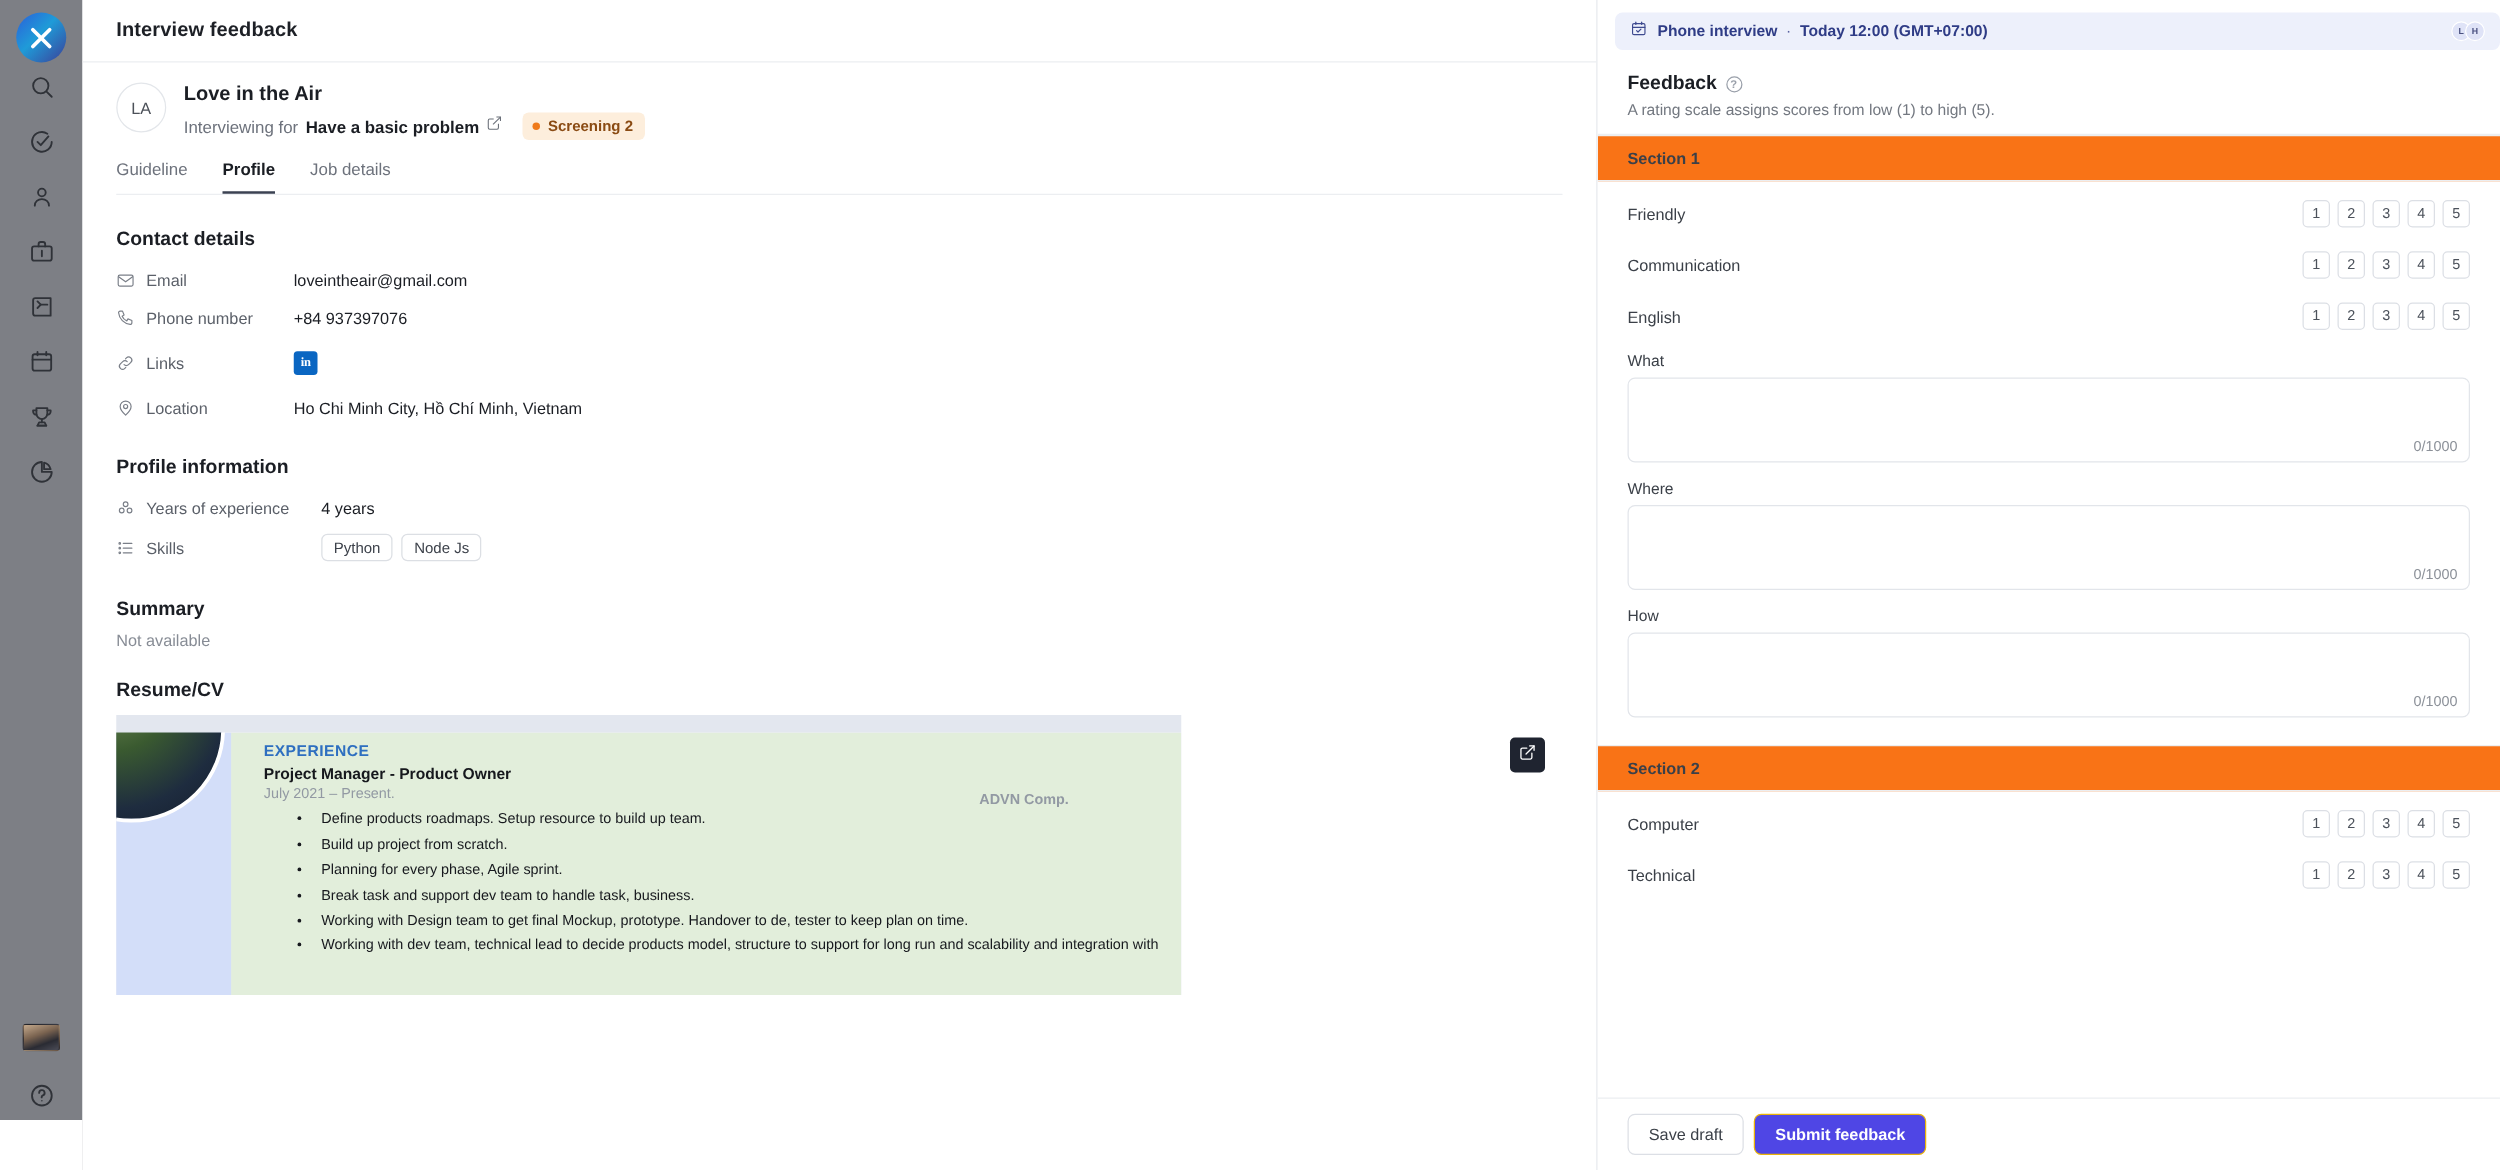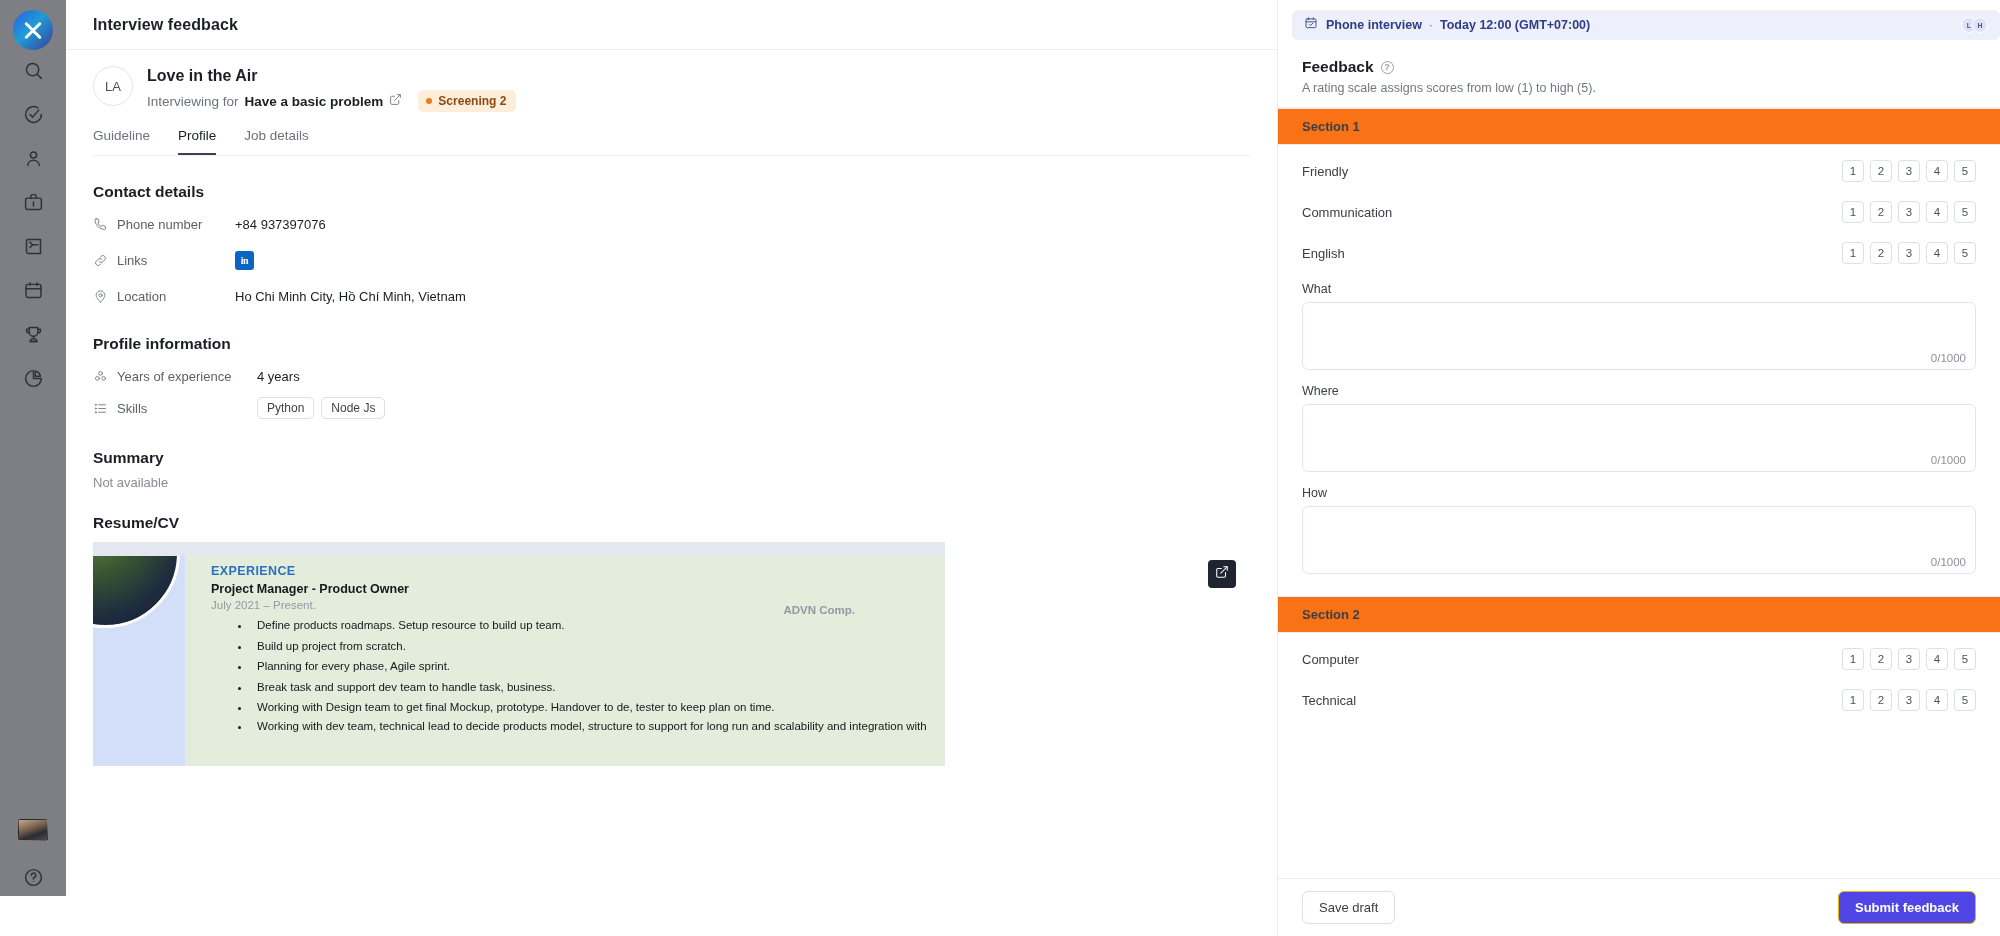--- a/index.html
+++ b/index.html
@@ -97,21 +97,21 @@
     padding: 4px 10px 4px 8px; border-radius: 5px;
     margin-left: 10px;
   }
   .badge-dot { width:6px; height:6px; border-radius:50%; background:#ef7a1a; display:inline-block; }
 
   .tabs { display: flex; gap: 0; margin-top: 12px; border-bottom: 1px solid #eceef1; }
   .tab {
     font-size: 13.5px; color:#6d727c; padding: 4px 0 10px 0; margin-right: 28px;
     cursor: pointer; border-bottom: 2px solid transparent;
   }
-  .tab.active { color:#1b1e24; font-weight: 400; border-bottom: 2px solid #3b4252; }
+  .tab.active { color:#1b1e24; font-weight: 700; border-bottom: 2px solid #3b4252; }
 
   .center-body { flex: 1 1 auto; overflow: hidden; padding: 0 27px; }
   .sec-title { font-size: 15.5px; font-weight: 700; color:#1b1e24; margin-top: 24px; margin-bottom: 8px; }
   .sec-title.first { margin-top: 22px; }
 
   .frow { display:flex; align-items:center; height: 30px; margin-bottom: 0; }
   .frow-ic { width: 24px; flex:0 0 24px; display:flex; align-items:center; }
   .frow-ic svg { width:15px; height:15px; stroke:#7a7f88; stroke-width:1.5; fill:none; stroke-linecap:round; stroke-linejoin:round;}
   .frow-label { width: 118px; flex: 0 0 118px; font-size: 13px; color:#5b6069; }
   .frow-val { font-size: 13px; color:#1b1e24; }
@@ -210,21 +210,21 @@
   .ta-label { font-size: 12.5px; color:#3b4048; margin-bottom: 6px; }
   .ta-box {
     border: 1px solid #e2e5ea; border-radius: 6px; height: 68px;
     position: relative; background:#fff; cursor: text;
   }
   .ta-count { position:absolute; right: 9px; bottom: 5px; font-size: 11.5px; color:#8c9199; }
 
   .right-scroll { flex: 1 1 auto; overflow: hidden; }
   .right-footer {
     border-top: 1px solid #eceef1;
-    padding: 12px 24px; display:flex; justify-content: space-between; gap: 8px;
+    padding: 12px 24px; display:flex; justify-content: flex-start; gap: 8px;
     background:#fff;
   }
   .btn {
     font-size: 13px; border-radius: 6px; padding: 8px 16px; cursor:pointer;
     font-family:"Liberation Sans", sans-serif;
   }
   .btn-ghost { background:#fff; border:1px solid #dcdfe5; color:#3b4048; }
   .btn-primary { background:#4f46e5; border:1px solid #eab308; color:#fff; font-weight:600; }
 </style>
 </head>
@@ -356,20 +356,30 @@
         <div class="tab">Guideline</div>
         <div class="tab active">Profile</div>
         <div class="tab">Job details</div>
       </div>
     </div>
 
     <div class="center-body">
 
       <div class="sec-title first">Contact details</div>
 
+      <div class="frow">
+        <span class="frow-ic">
+          <svg viewBox="0 0 24 24">
+              <rect x="2.5" y="5" width="19" height="14" rx="2"></rect>
+              <polyline points="3,7 12,13.5 21,7"></polyline>
+            </svg>
+        </span>
+        <span class="frow-label">Email</span>
+        <span class="frow-val">loveintheair@gmail.com</span>
+      </div>
 
       <div class="frow">
         <span class="frow-ic">
           <svg viewBox="0 0 24 24">
               <path d="M5 3h3l2 5-2.5 1.5a12 12 0 0 0 6 6L15 13l5 2v3a2 2 0 0 1-2.2 2A16.5 16.5 0 0 1 3 5.2 2 2 0 0 1 5 3z"></path>
             </svg>
         </span>
         <span class="frow-label">Phone number</span>
         <span class="frow-val">+84 937397076</span>
       </div>

